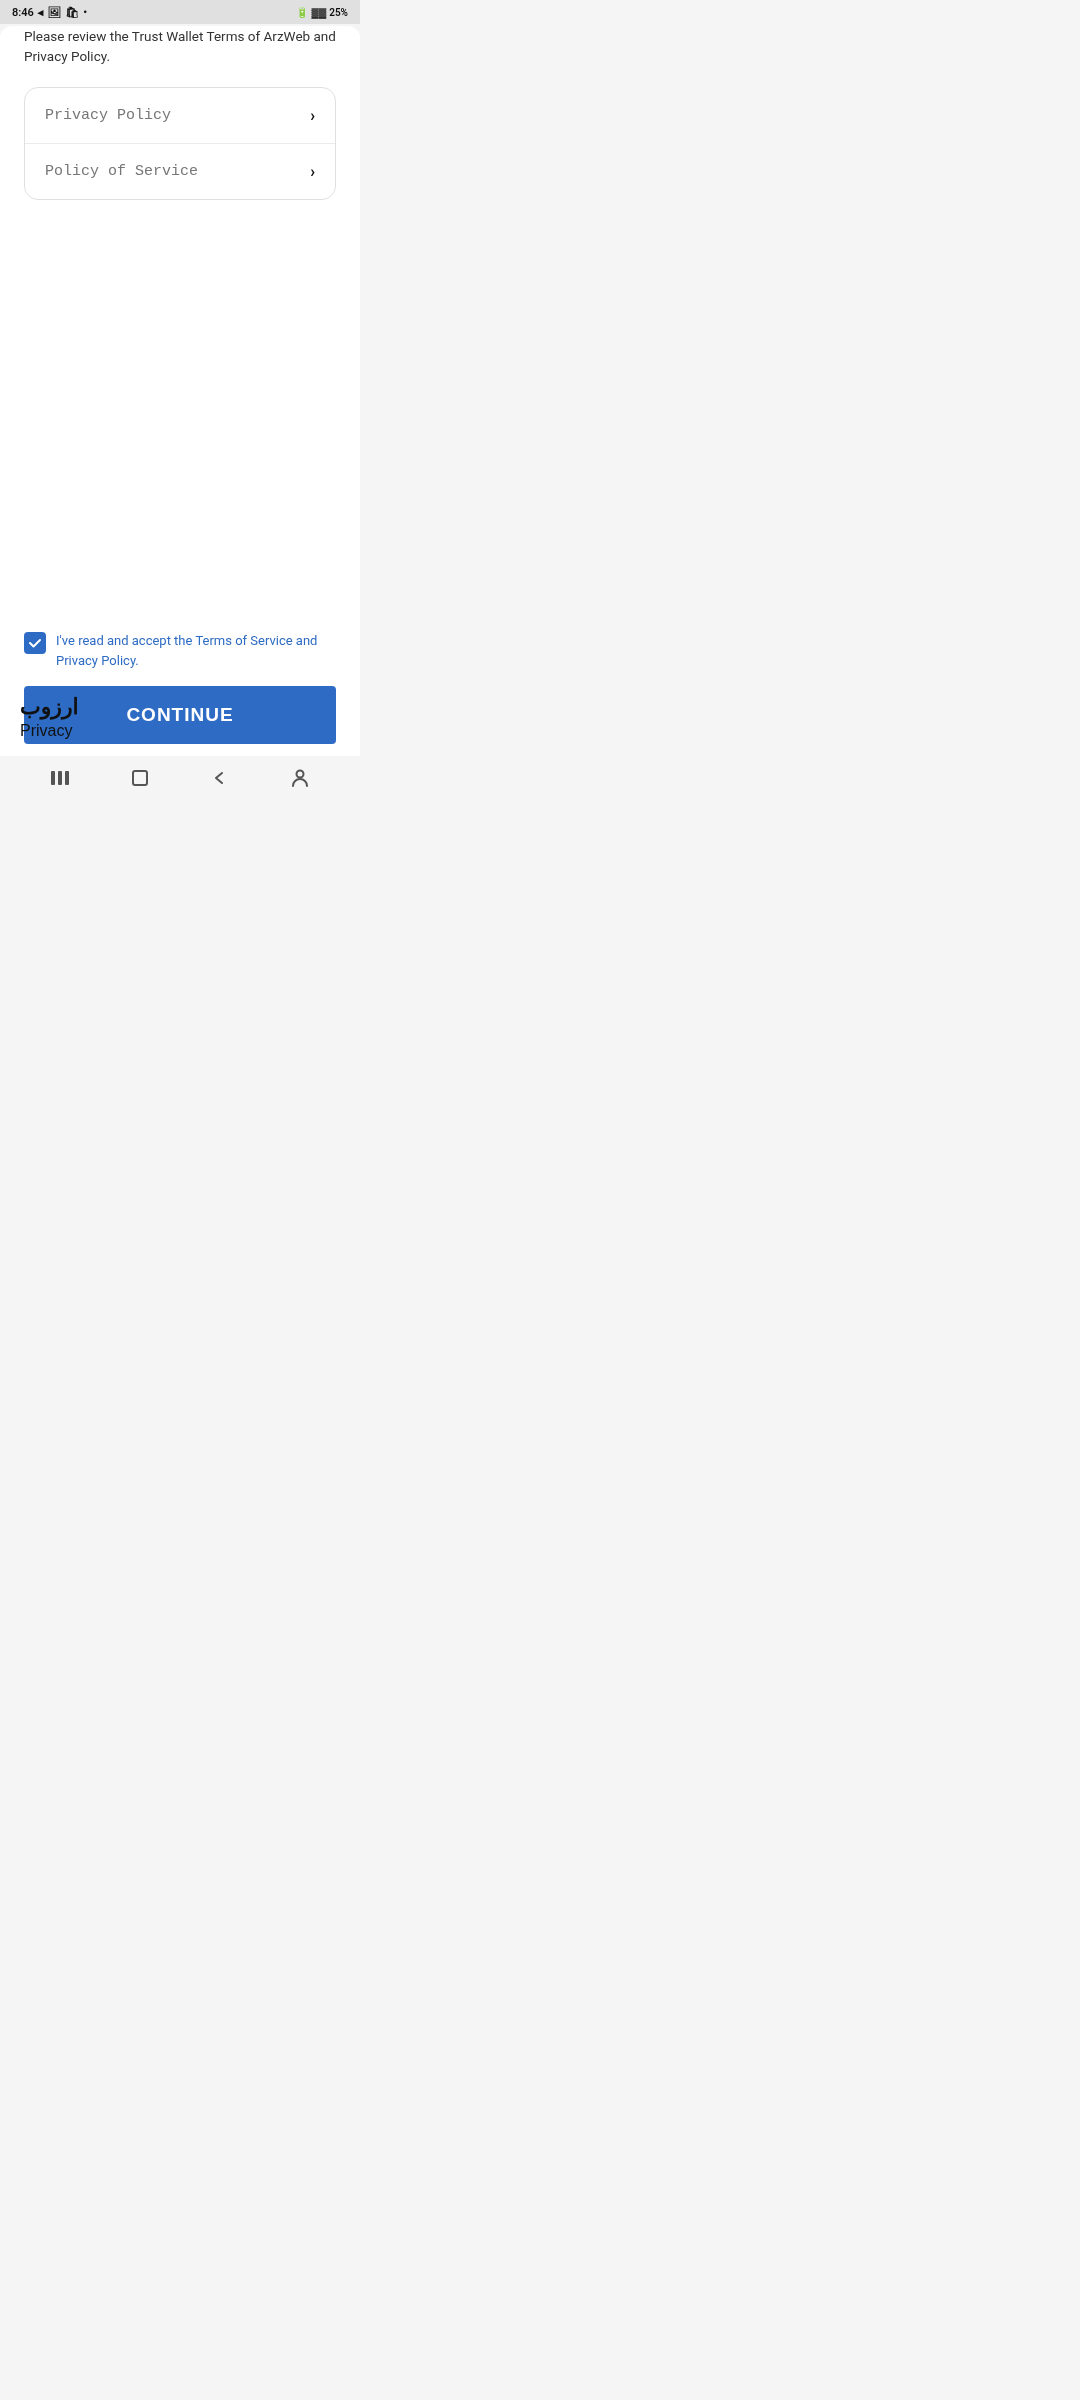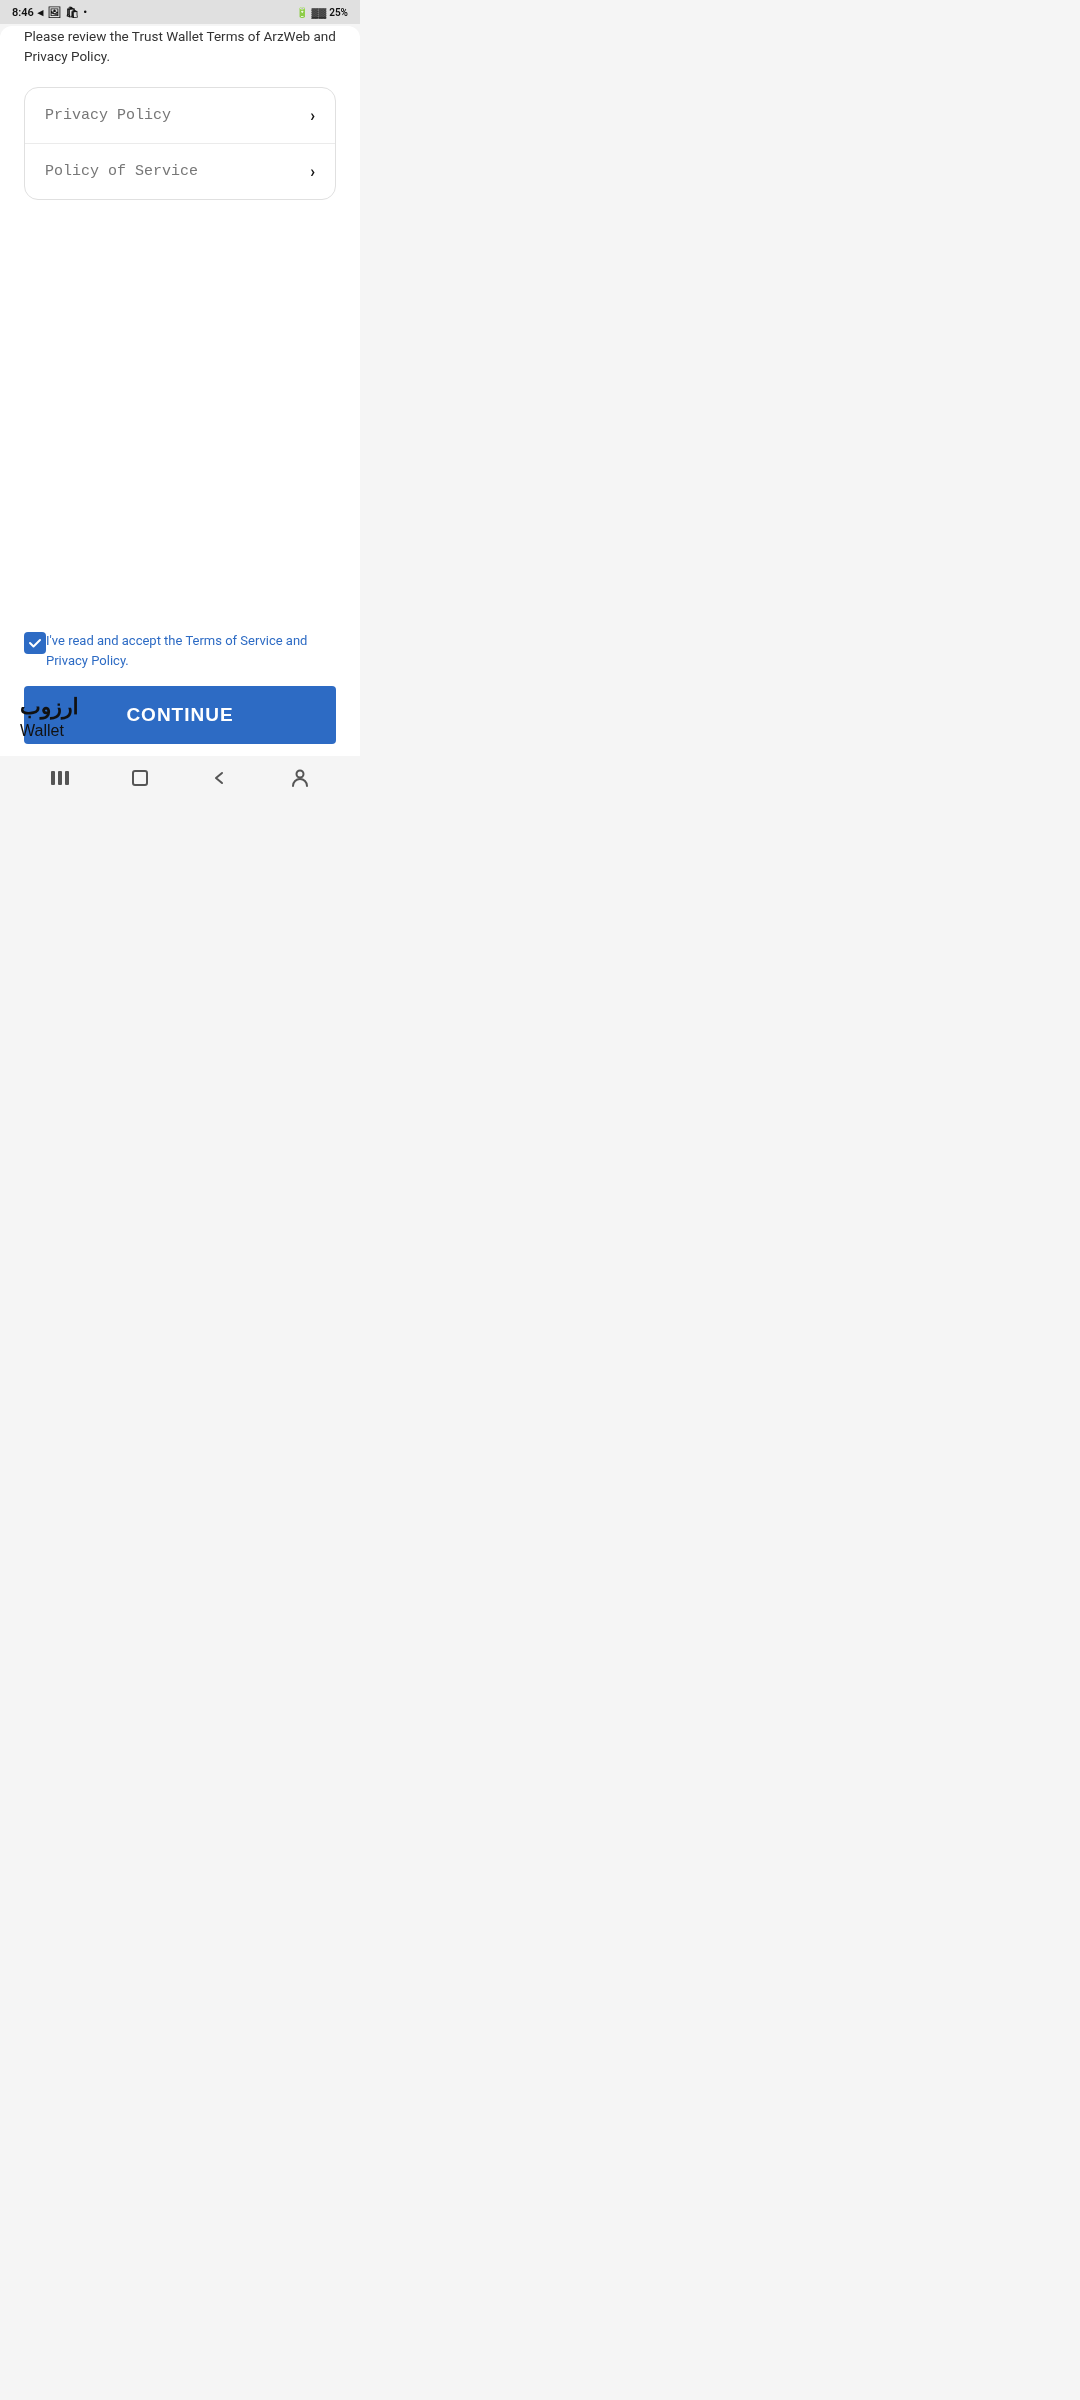--- a/index.html
+++ b/index.html
@@ -112,20 +112,21 @@
     }
 
     
     .bottom-section {
       padding: 16px 0 12px;
     }
 
     .checkbox-row {
       display: flex;
       align-items: flex-start;
+      gap: 10px;
       margin-bottom: 16px;
     }
 
     .checkbox-wrapper {
       width: 22px;
       height: 22px;
       flex-shrink: 0;
       margin-top: 1px;
     }
 
@@ -245,21 +246,21 @@
       <span class="checkbox-label">I've read and accept the Terms of Service and Privacy Policy.</span>
     </div>
 
     <button class="continue-btn">CONTINUE</button>
   </div>
 
 </div>
 
 <div class="watermark">
   <span>ارزوب<br>
-  <span style="font-size:16px;font-weight:400;font-family:sans-serif;">Wallet</span></span>
+  <span style="font-size:16px;font-weight:400;font-family:sans-serif;">Privacy</span></span>
 </div>
 
 <div class="nav-bar">
   <div class="nav-icon">
     <svg width="22" height="22" viewBox="0 0 22 22" fill="none" xmlns="http://www.w3.org/2000/svg">
       <rect x="2" y="4" width="4" height="14" rx="1" fill="#555"></rect>
       <rect x="9" y="4" width="4" height="14" rx="1" fill="#555"></rect>
       <rect x="16" y="4" width="4" height="14" rx="1" fill="#555"></rect>
     </svg>
   </div>

